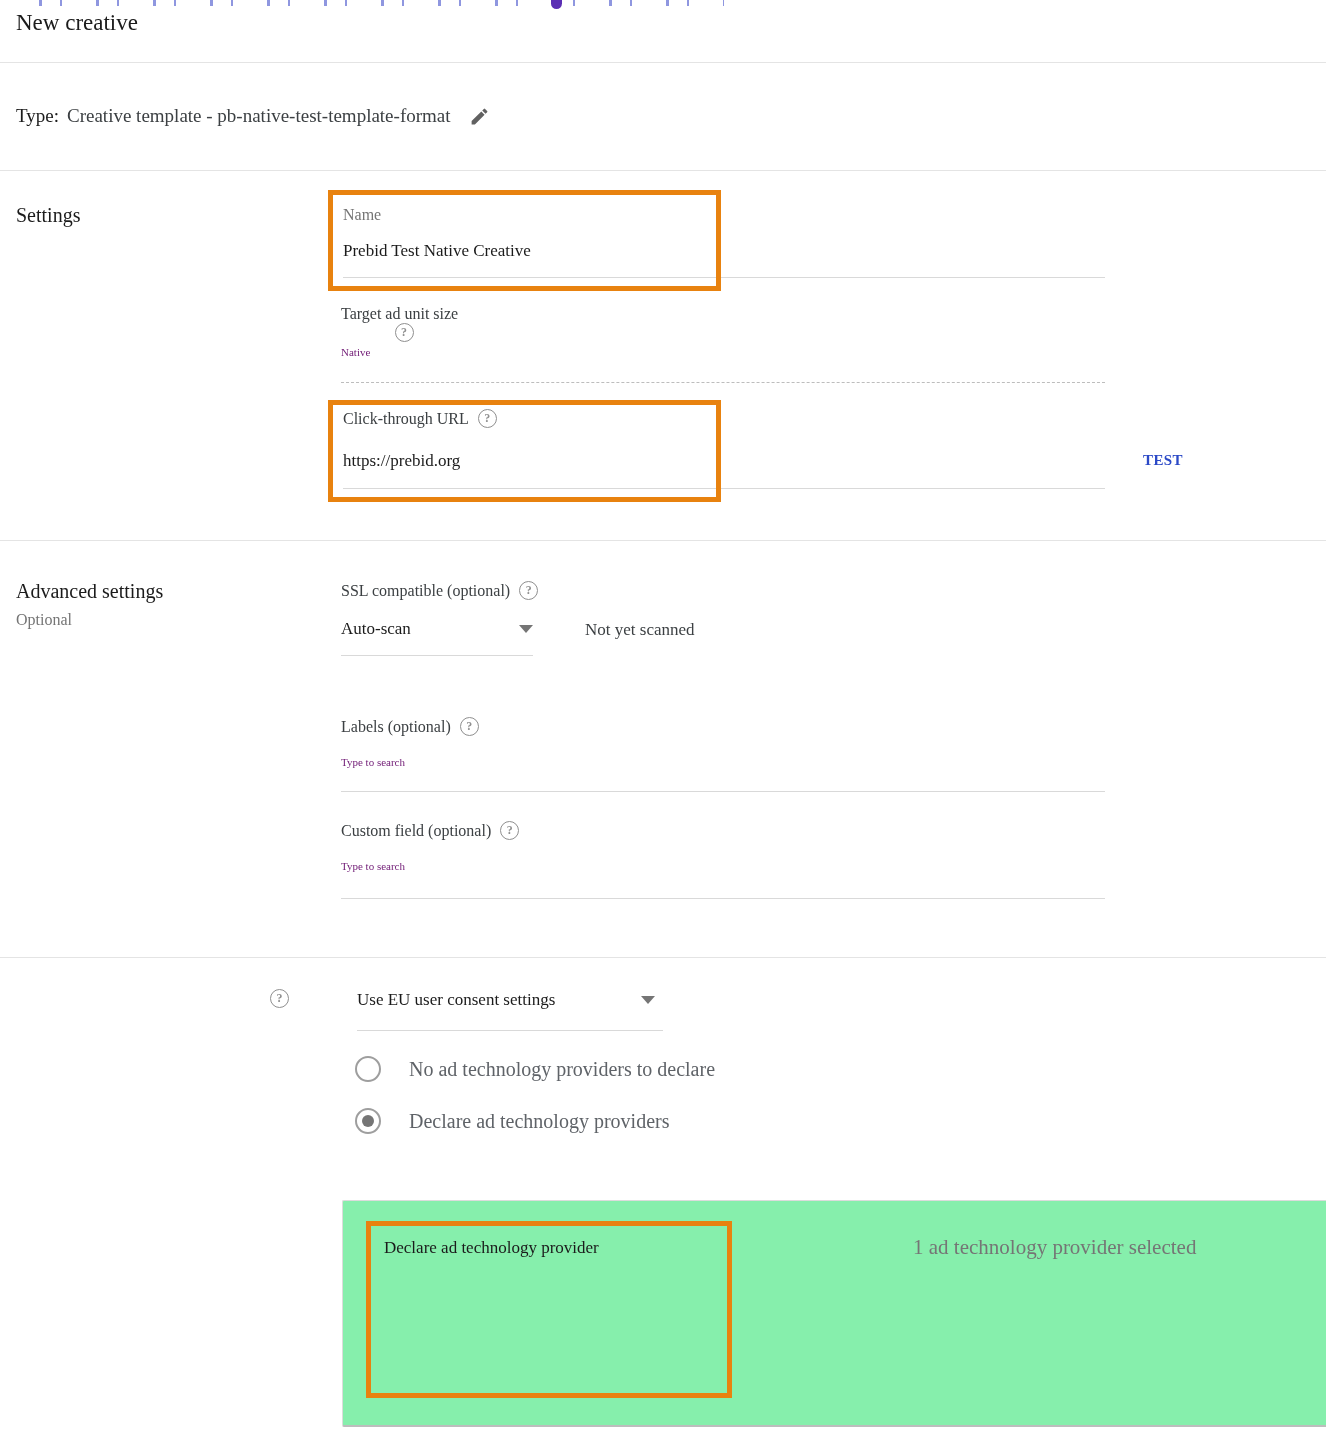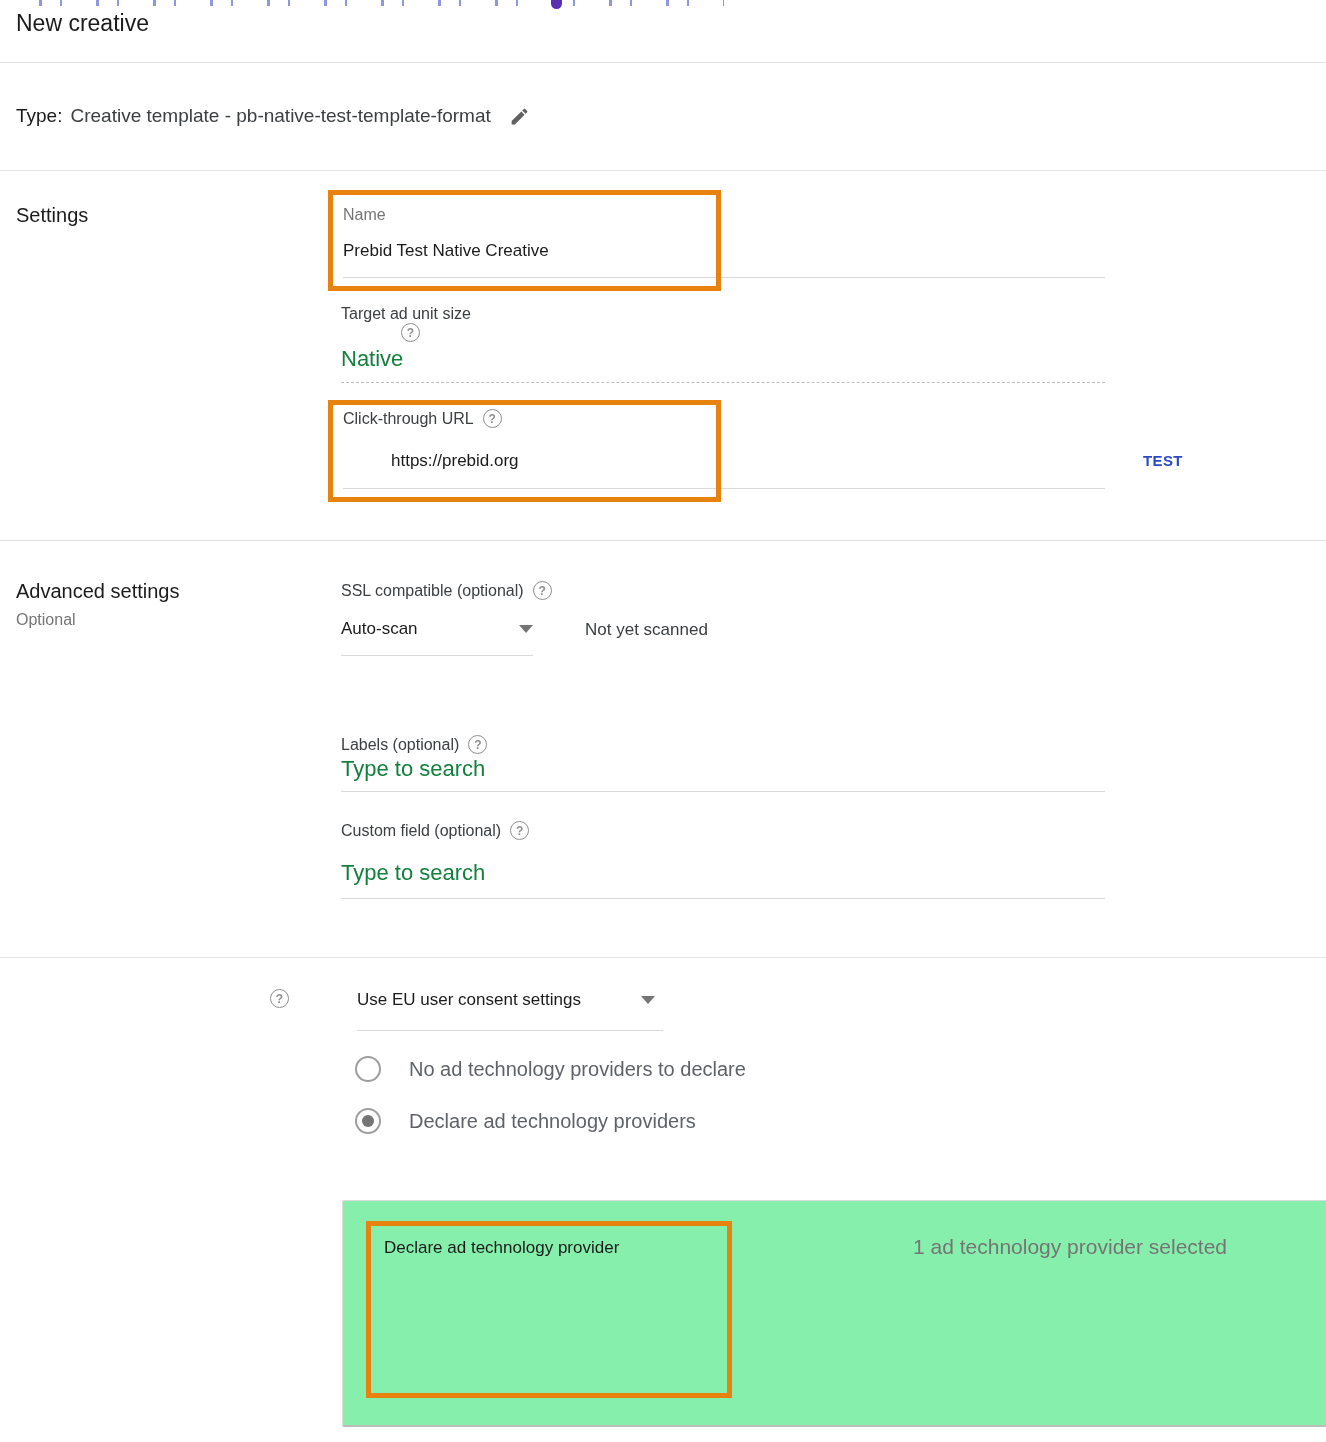--- a/index.html
+++ b/index.html
@@ -1,17 +1,17 @@
 <!DOCTYPE html>
 <html><head>
 <meta charset="utf-8">
 <style>
   html,body{margin:0;padding:0;background:#fff;}
   .page{position:relative;width:1326px;height:1442px;background:#fff;overflow:hidden;
-        font-family:Liberation Sans, sans-serif;color:#212121;}
+        font-family:Liberation Serif, serif;color:#212121;}
   .abs{position:absolute;}
 
   
   .crumbstrip{left:24px;top:0;width:700px;height:6px;
     background:repeating-linear-gradient(90deg,transparent 0 15px,#7b84da 15px 18px,transparent 18px 36px,#7b84da 36px 38px,transparent 38px 57px);
     opacity:.85;}
   .crumb-descender{left:551px;top:0;width:11px;height:9px;background:#5b2fb4;border-radius:0 0 6px 6px;}
 
   .page-title{left:16px;top:8px;font-size:23px;line-height:30px;color:#1b1b1b;}
 
@@ -25,21 +25,21 @@
   .section-heading{font-size:20px;color:#1b1b1b;}
   .section-sub{font-size:16px;color:#757575;}
 
   .field-label-row{display:flex;align-items:center;font-size:16px;color:#3c4043;}
   .qicon{width:17px;height:17px;margin-left:9px;border:1.5px solid #8f8f8f;border-radius:50%;
          display:inline-flex;align-items:center;justify-content:center;
          font-size:12px;font-weight:bold;color:#8f8f8f;cursor:pointer;flex:0 0 auto;}
   .qicon::after{content:"?";}
 
   .field-value{font-size:17px;color:#1b1b1b;}
-  .field-placeholder{font-size:22px;color:#15803d;}
+  .field-placeholder{font-size:11px;color:#701a75;}
   .underline{height:1px;background:#d9d9d9;}
   .dashedline{height:0;border-top:1px dashed #bdbdbd;}
 
   .gray-label{color:#757575;font-size:16px;}
 
   .test-link{font-size:15px;font-weight:bold;letter-spacing:.4px;color:#2b49c7;cursor:pointer;}
 
   .select-row{display:flex;align-items:center;justify-content:space-between;cursor:pointer;}
   .select-text{font-size:17px;color:#1b1b1b;}
   .tri{width:0;height:0;border-left:7px solid transparent;border-right:7px solid transparent;
@@ -97,42 +97,42 @@
     <span>Target ad unit size</span>
     <span class="qicon"></span>
   </div>
   <div class="abs field-placeholder" style="left:341px;top:346px;">Native</div>
   <div class="abs dashedline" style="left:341px;top:382px;width:764px;"></div>
 
   <div class="abs field-label-row" style="left:343px;top:409px;">
     <span>Click-through URL</span>
     <span class="qicon"></span>
   </div>
-  <div class="abs field-value" style="left:343px;top:451px;margin-left:48px;">https://prebid.org</div>
+  <div class="abs field-value" style="left:343px;top:451px;">https://prebid.org</div>
   <div class="abs underline" style="left:343px;top:488px;width:762px;"></div>
   <div class="abs test-link" style="left:1143px;top:452px;">TEST</div>
   <div class="abs orange-box" style="left:328px;top:400px;width:383px;height:92px;"></div>
 
   <div class="abs divider" style="top:540px;"></div>
 
   <div class="abs section-heading" style="left:16px;top:580px;">Advanced settings</div>
   <div class="abs section-sub" style="left:16px;top:611px;">Optional</div>
 
   <div class="abs field-label-row" style="left:341px;top:581px;">
     <span>SSL compatible (optional)</span>
     <span class="qicon"></span>
   </div>
   <div class="abs select-row" style="left:341px;top:619px;width:192px;">
     <span class="select-text">Auto-scan</span>
     <span class="tri"></span>
   </div>
   <div class="abs underline" style="left:341px;top:655px;width:192px;"></div>
   <div class="abs field-value" style="left:585px;top:620px;color:#3c4043;">Not yet scanned</div>
 
-  <div class="abs field-label-row" style="left:341px;top:735px;">
+  <div class="abs field-label-row" style="left:341px;top:717px;">
     <span>Labels (optional)</span>
     <span class="qicon"></span>
   </div>
   <div class="abs field-placeholder" style="left:341px;top:756px;">Type to search</div>
   <div class="abs underline" style="left:341px;top:791px;width:764px;"></div>
 
   <div class="abs field-label-row" style="left:341px;top:821px;">
     <span>Custom field (optional)</span>
     <span class="qicon"></span>
   </div>

